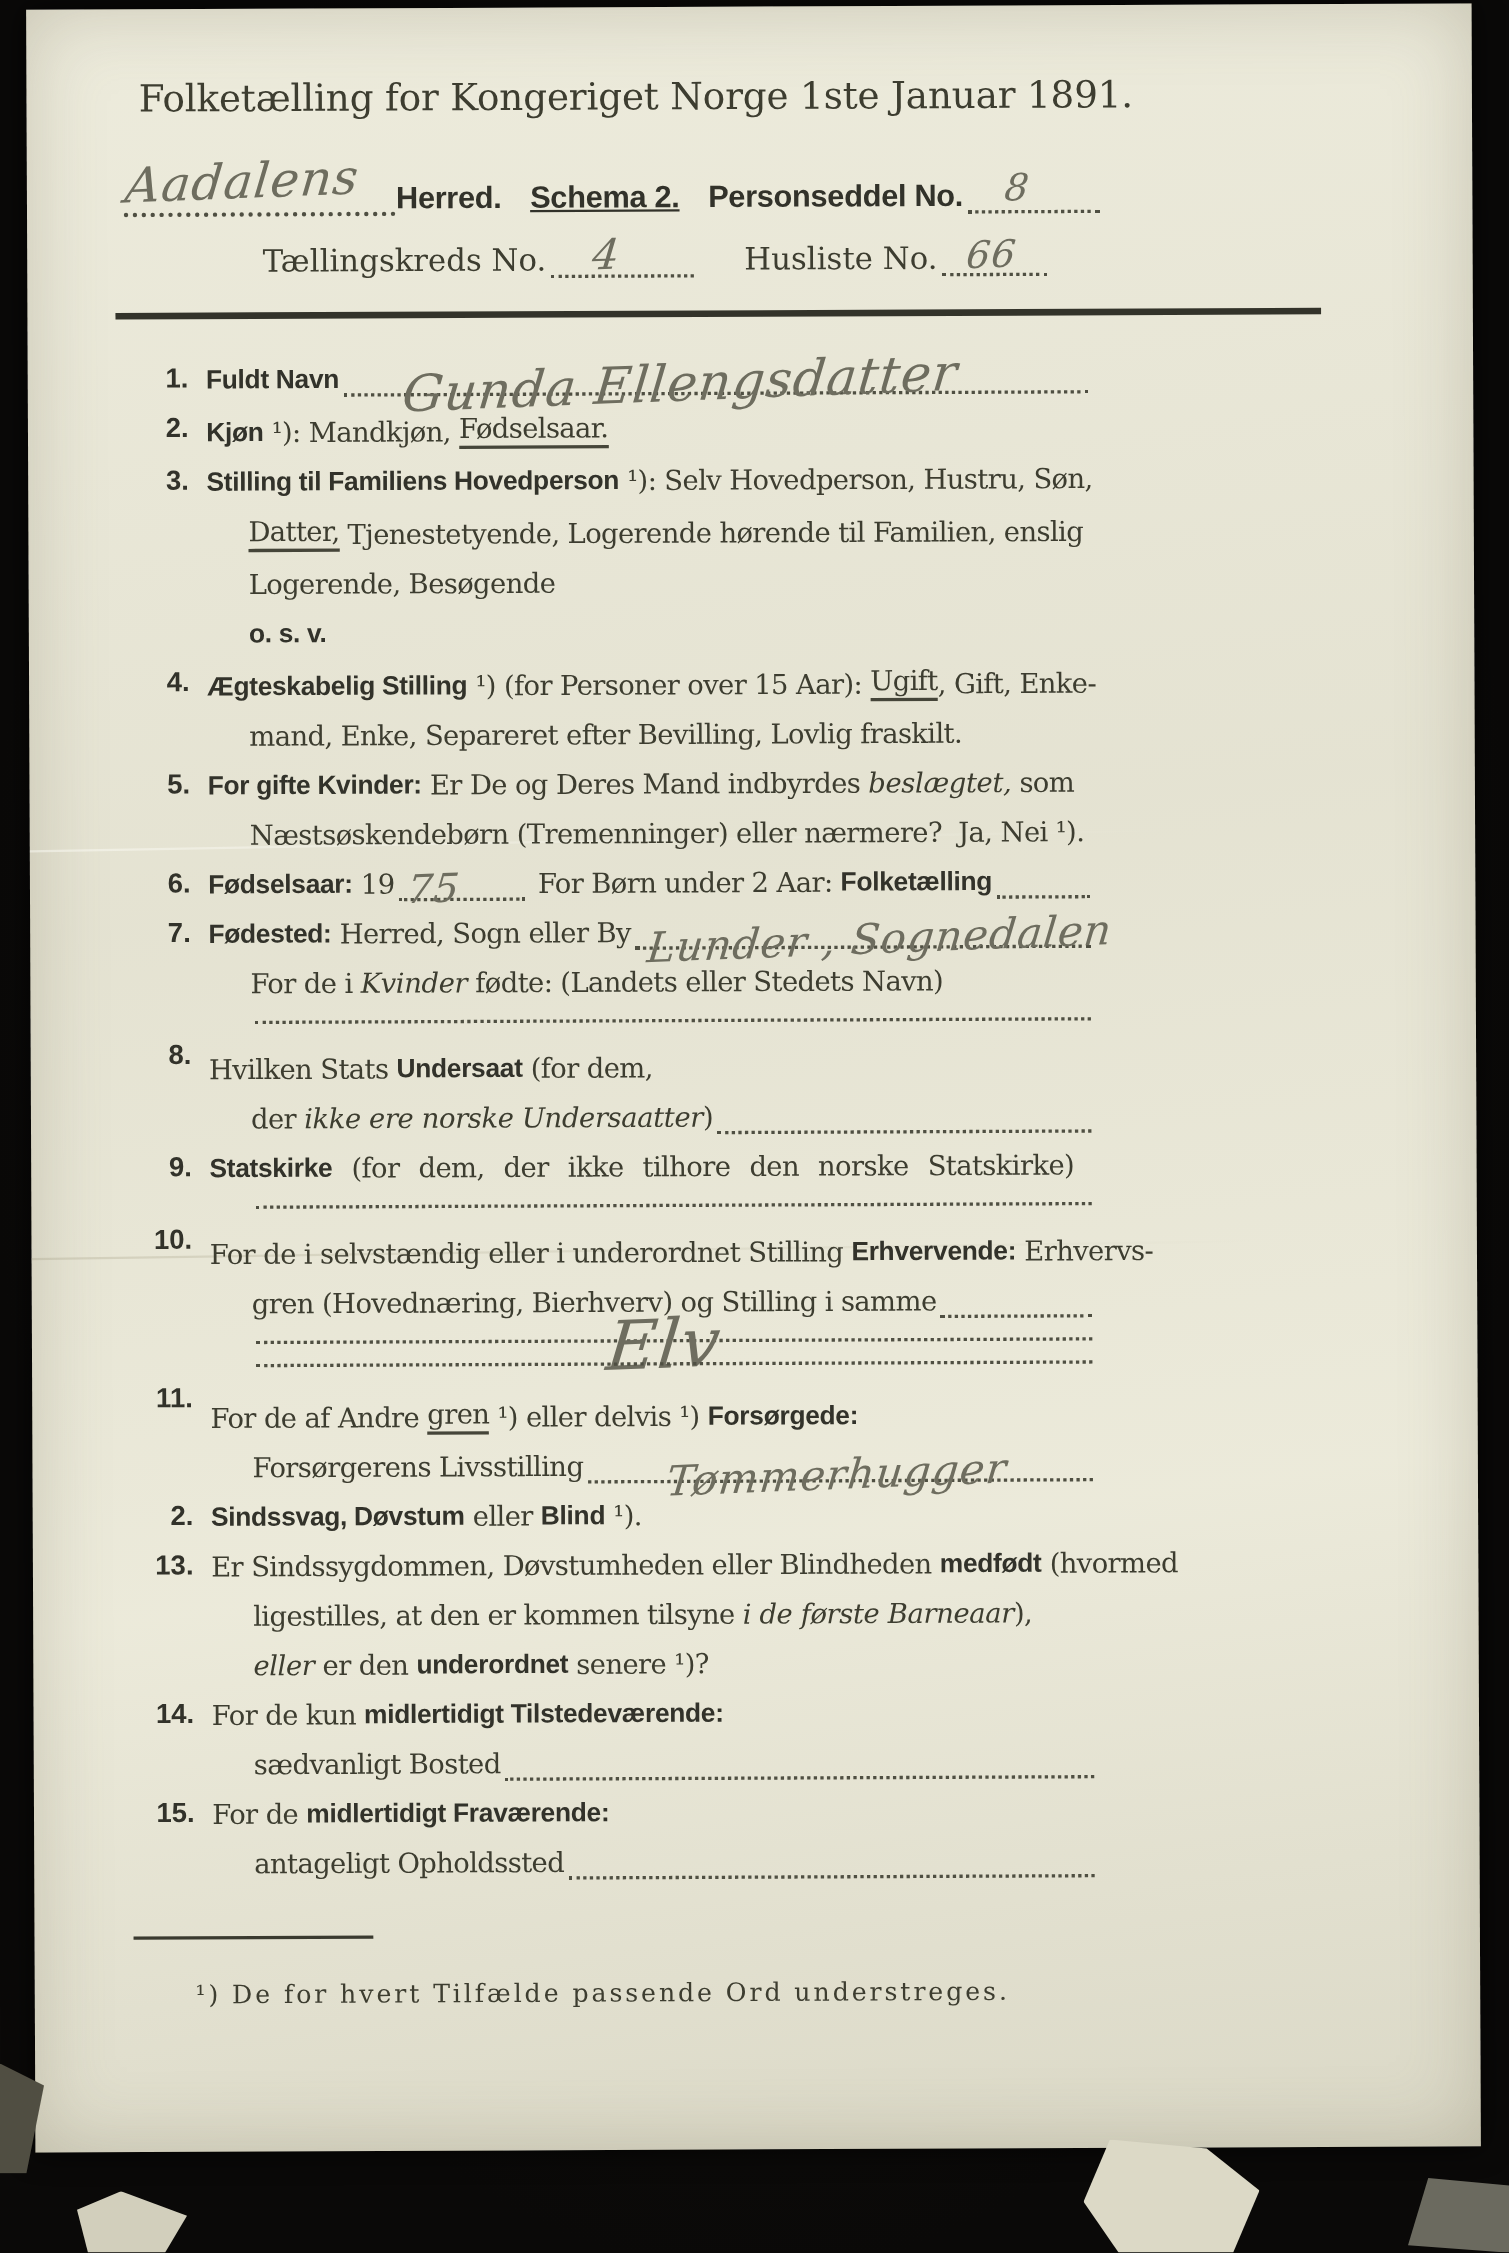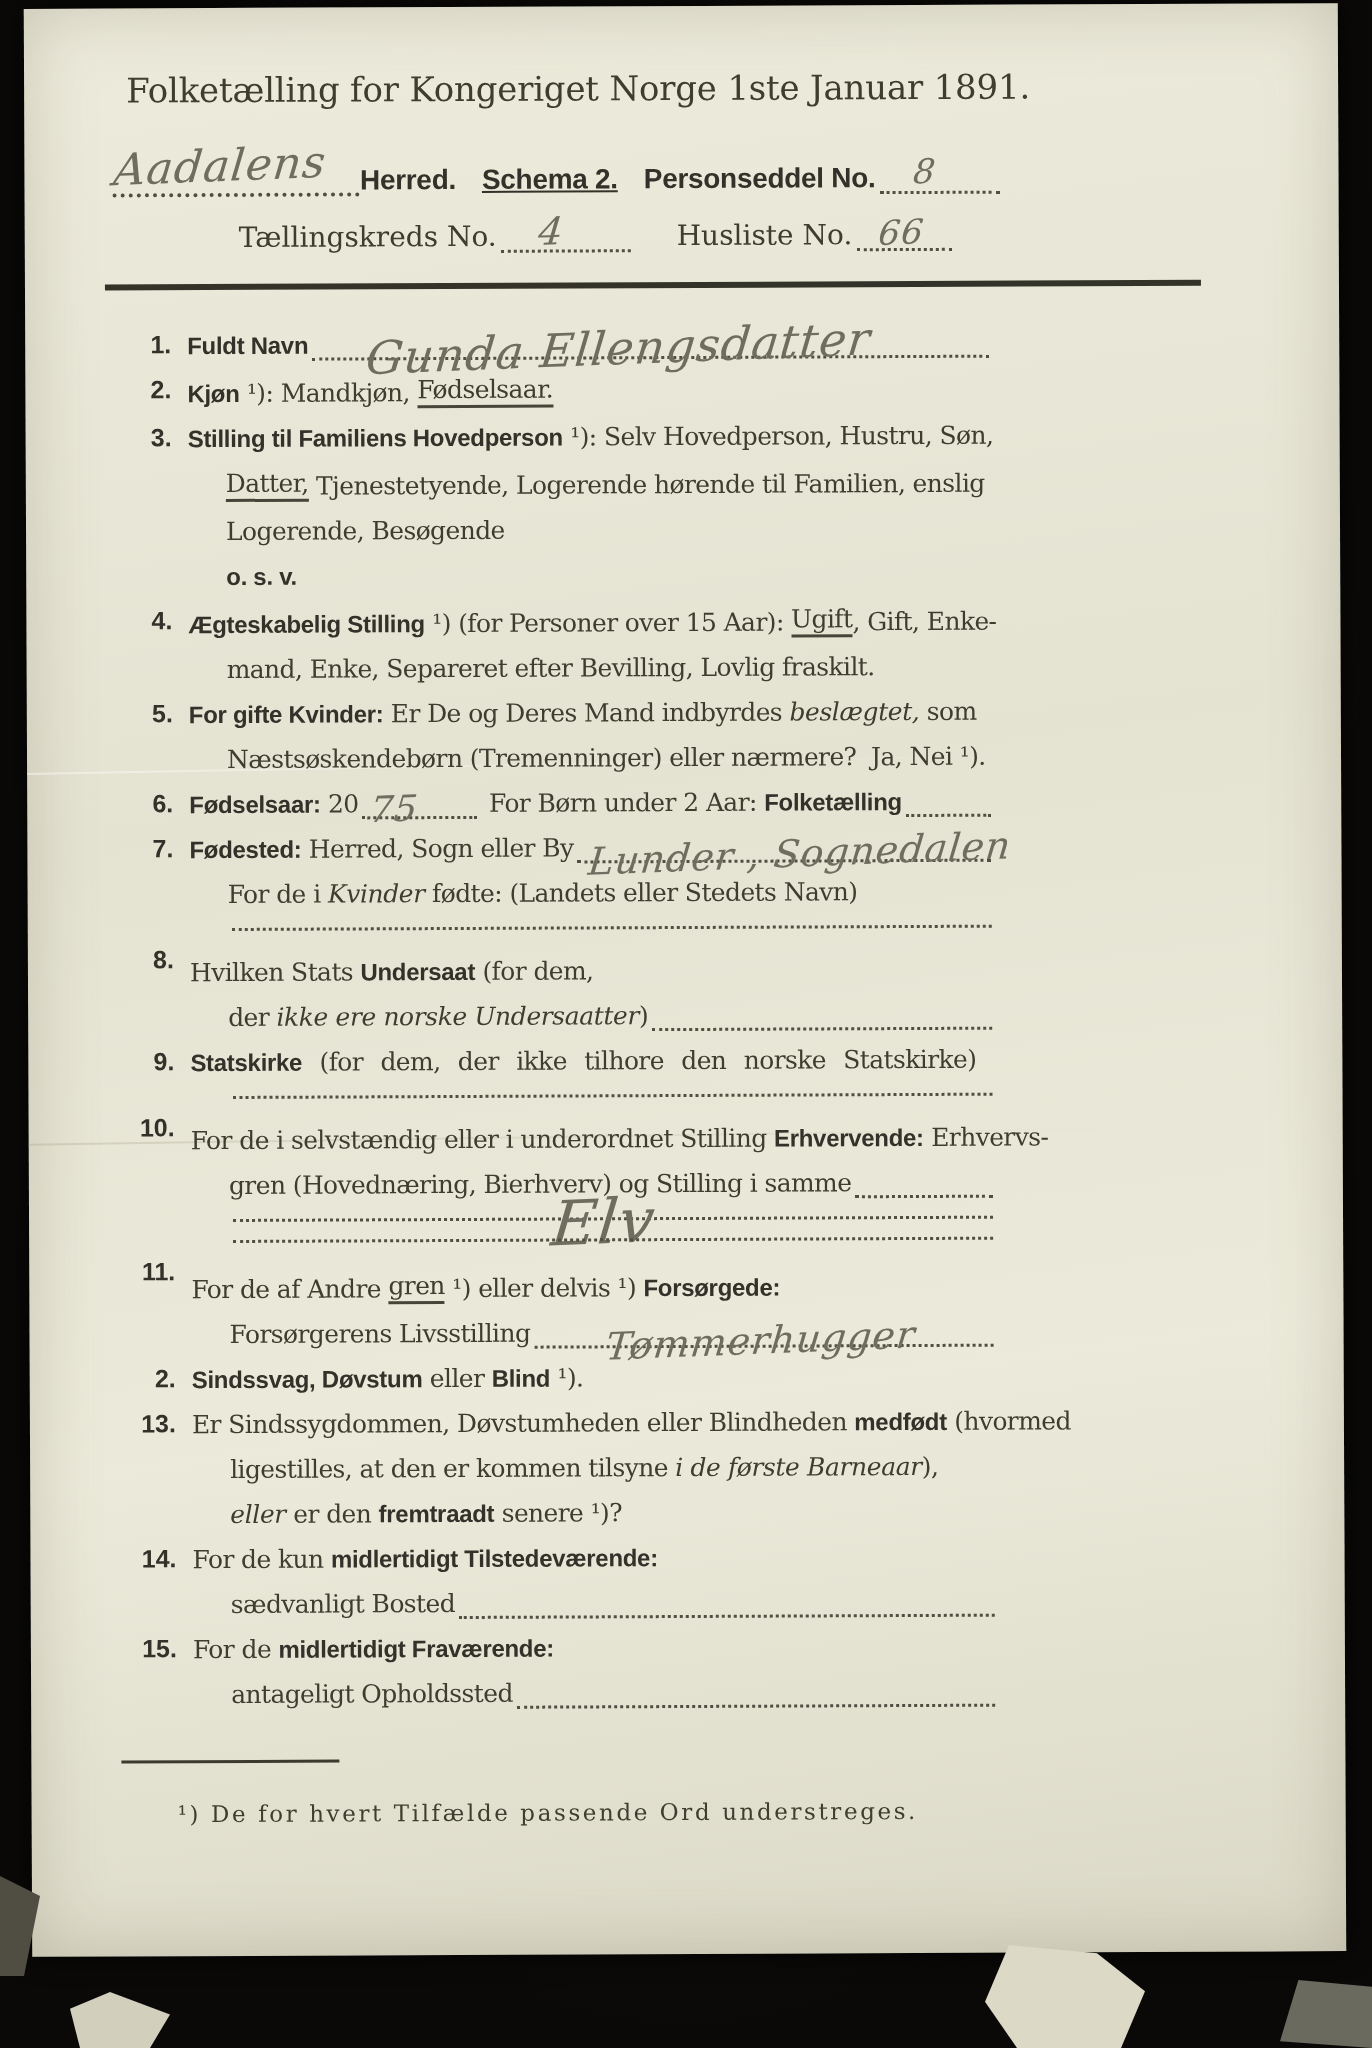--- a/index.html
+++ b/index.html
@@ -171,21 +171,21 @@
               <div class="line ind">
                 <span class="s">Næstsøskendebørn (Tremenninger) eller nærmere?  Ja, Nei ¹).</span>
               </div>
             </div>
           </div>
           <div class="item">
             <div class="num">6.</div>
             <div class="content">
               <div class="line">
                 <span class="b">Fødselsaar:</span>
-                <span class="s"> 20</span>
+                <span class="s"> 19</span>
                 <span class="dots" style="flex: 0 0 115px;"><span class="hw hw-over hw-year">75</span></span>
                 <span class="s"> For Børn under 2 Aar: </span>
                 <span class="b">Folketælling</span>
                 <span class="dots"></span>
               </div>
             </div>
           </div>
           <div class="item">
             <div class="num">7.</div>
             <div class="content">
@@ -287,21 +287,21 @@
                 <span class="s"> (hvormed</span>
               </div>
               <div class="line ind">
                 <span class="s">ligestilles, at den er kommen tilsyne </span>
                 <span class="i">i de første Barneaar</span>
                 <span class="s">),</span>
               </div>
               <div class="line ind">
                 <span class="i">eller</span>
                 <span class="s"> er den </span>
-                <span class="b">fremtraadt</span>
+                <span class="b">underordnet</span>
                 <span class="s"> senere ¹)?</span>
               </div>
             </div>
           </div>
           <div class="item">
             <div class="num">14.</div>
             <div class="content">
               <div class="line">
                 <span class="s">For de kun </span>
                 <span class="b">midlertidigt Tilstedeværende:</span>

